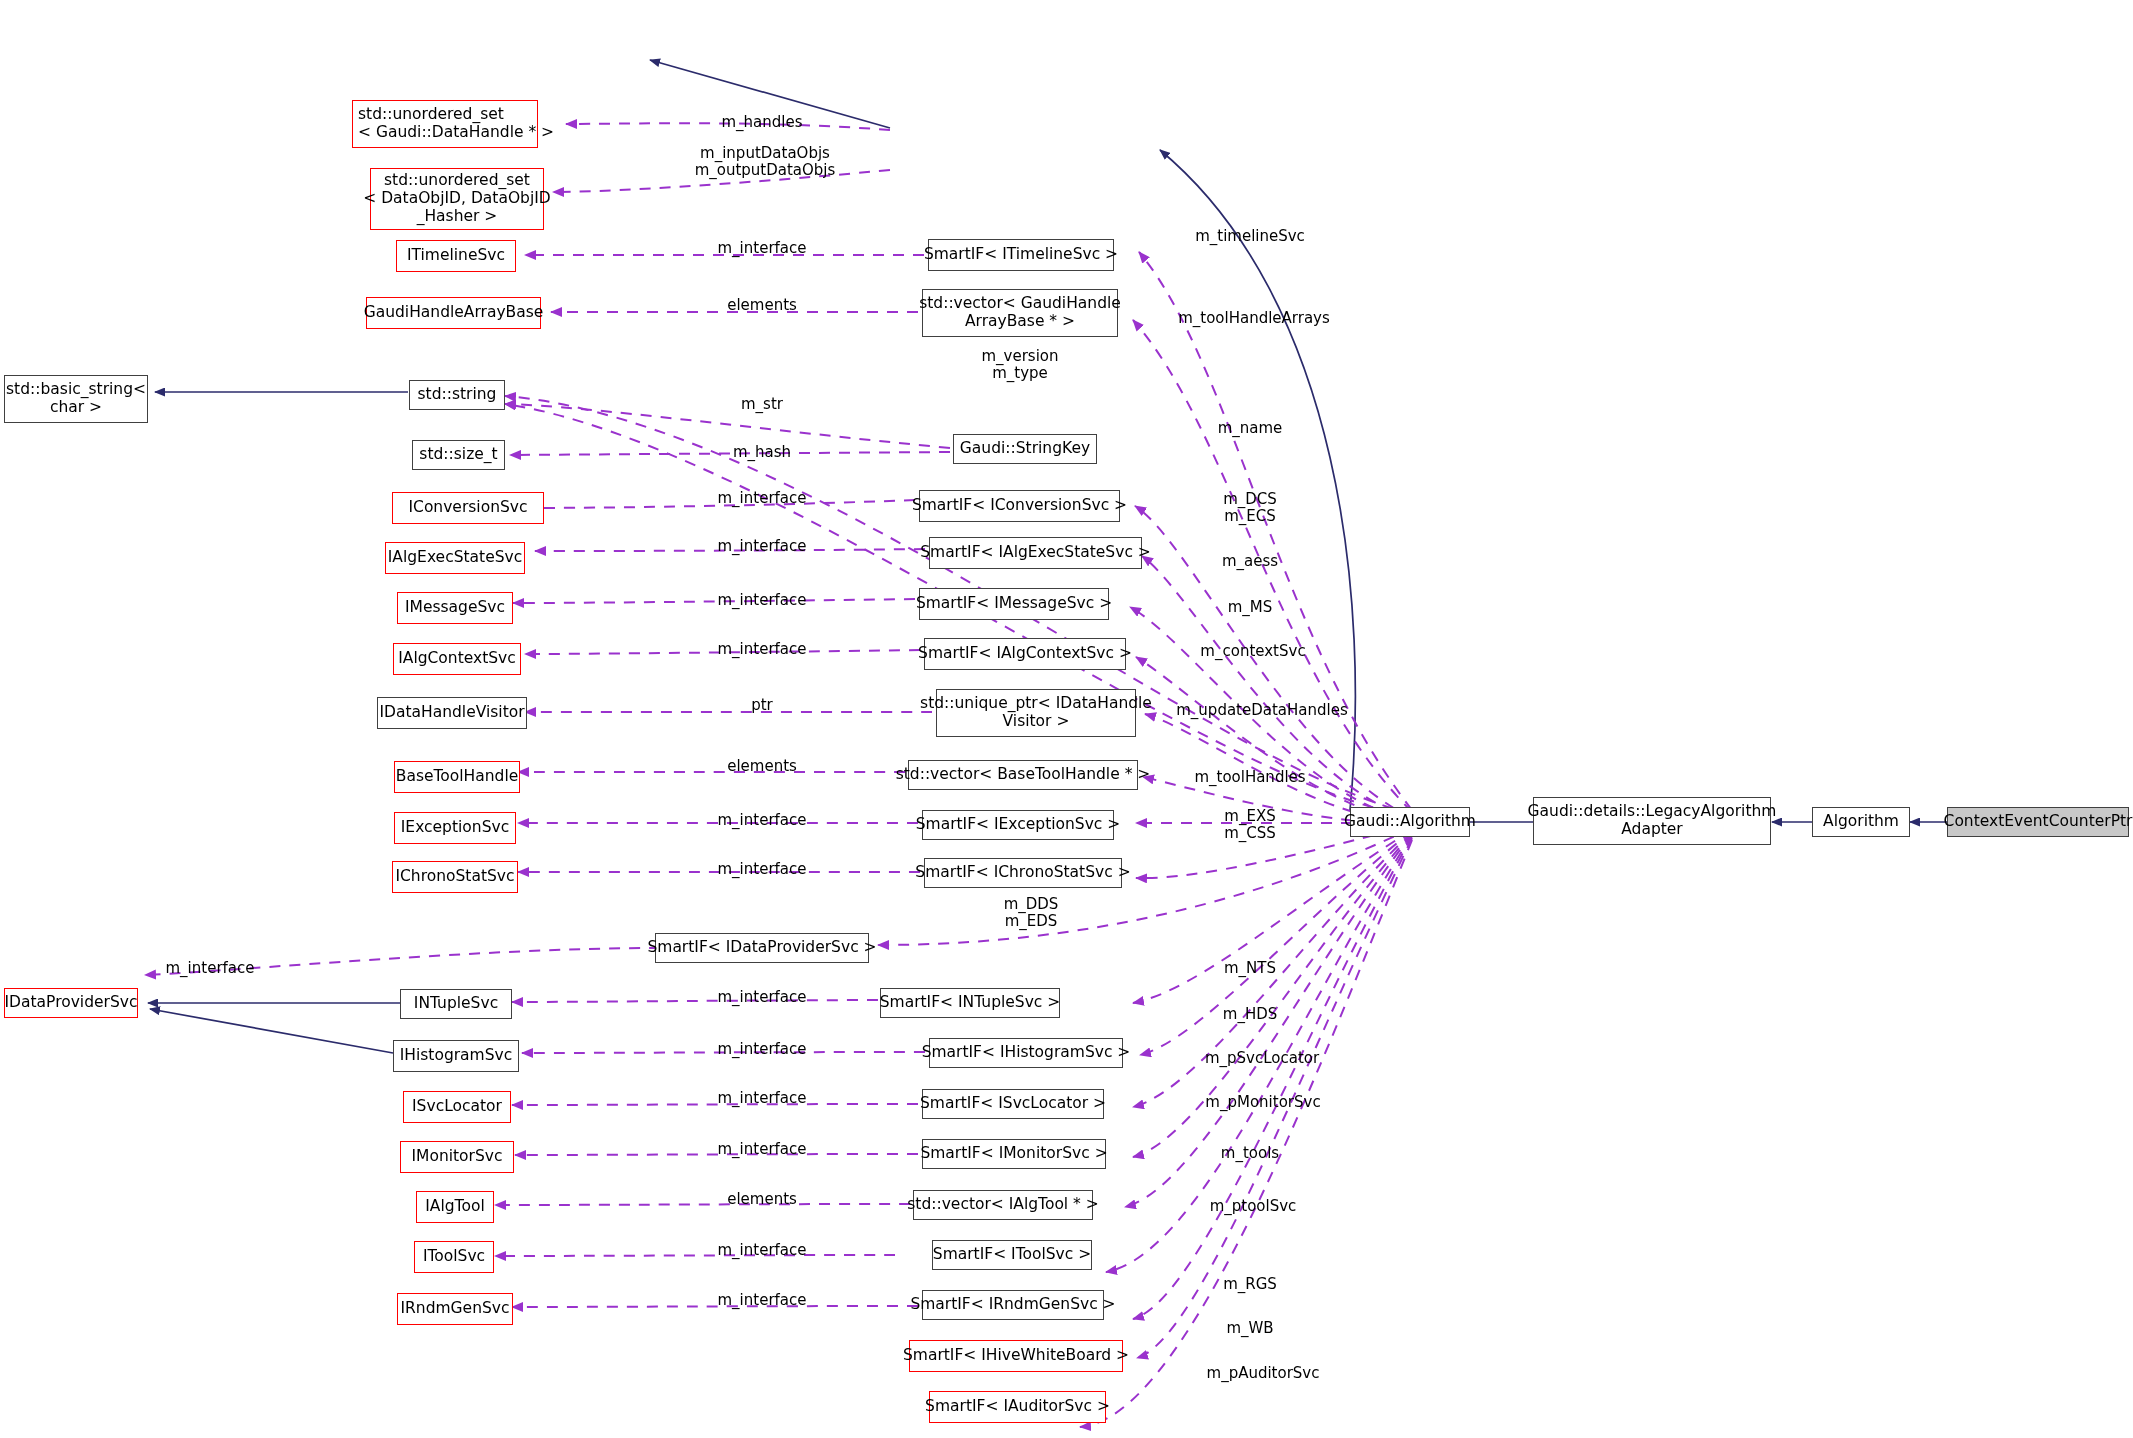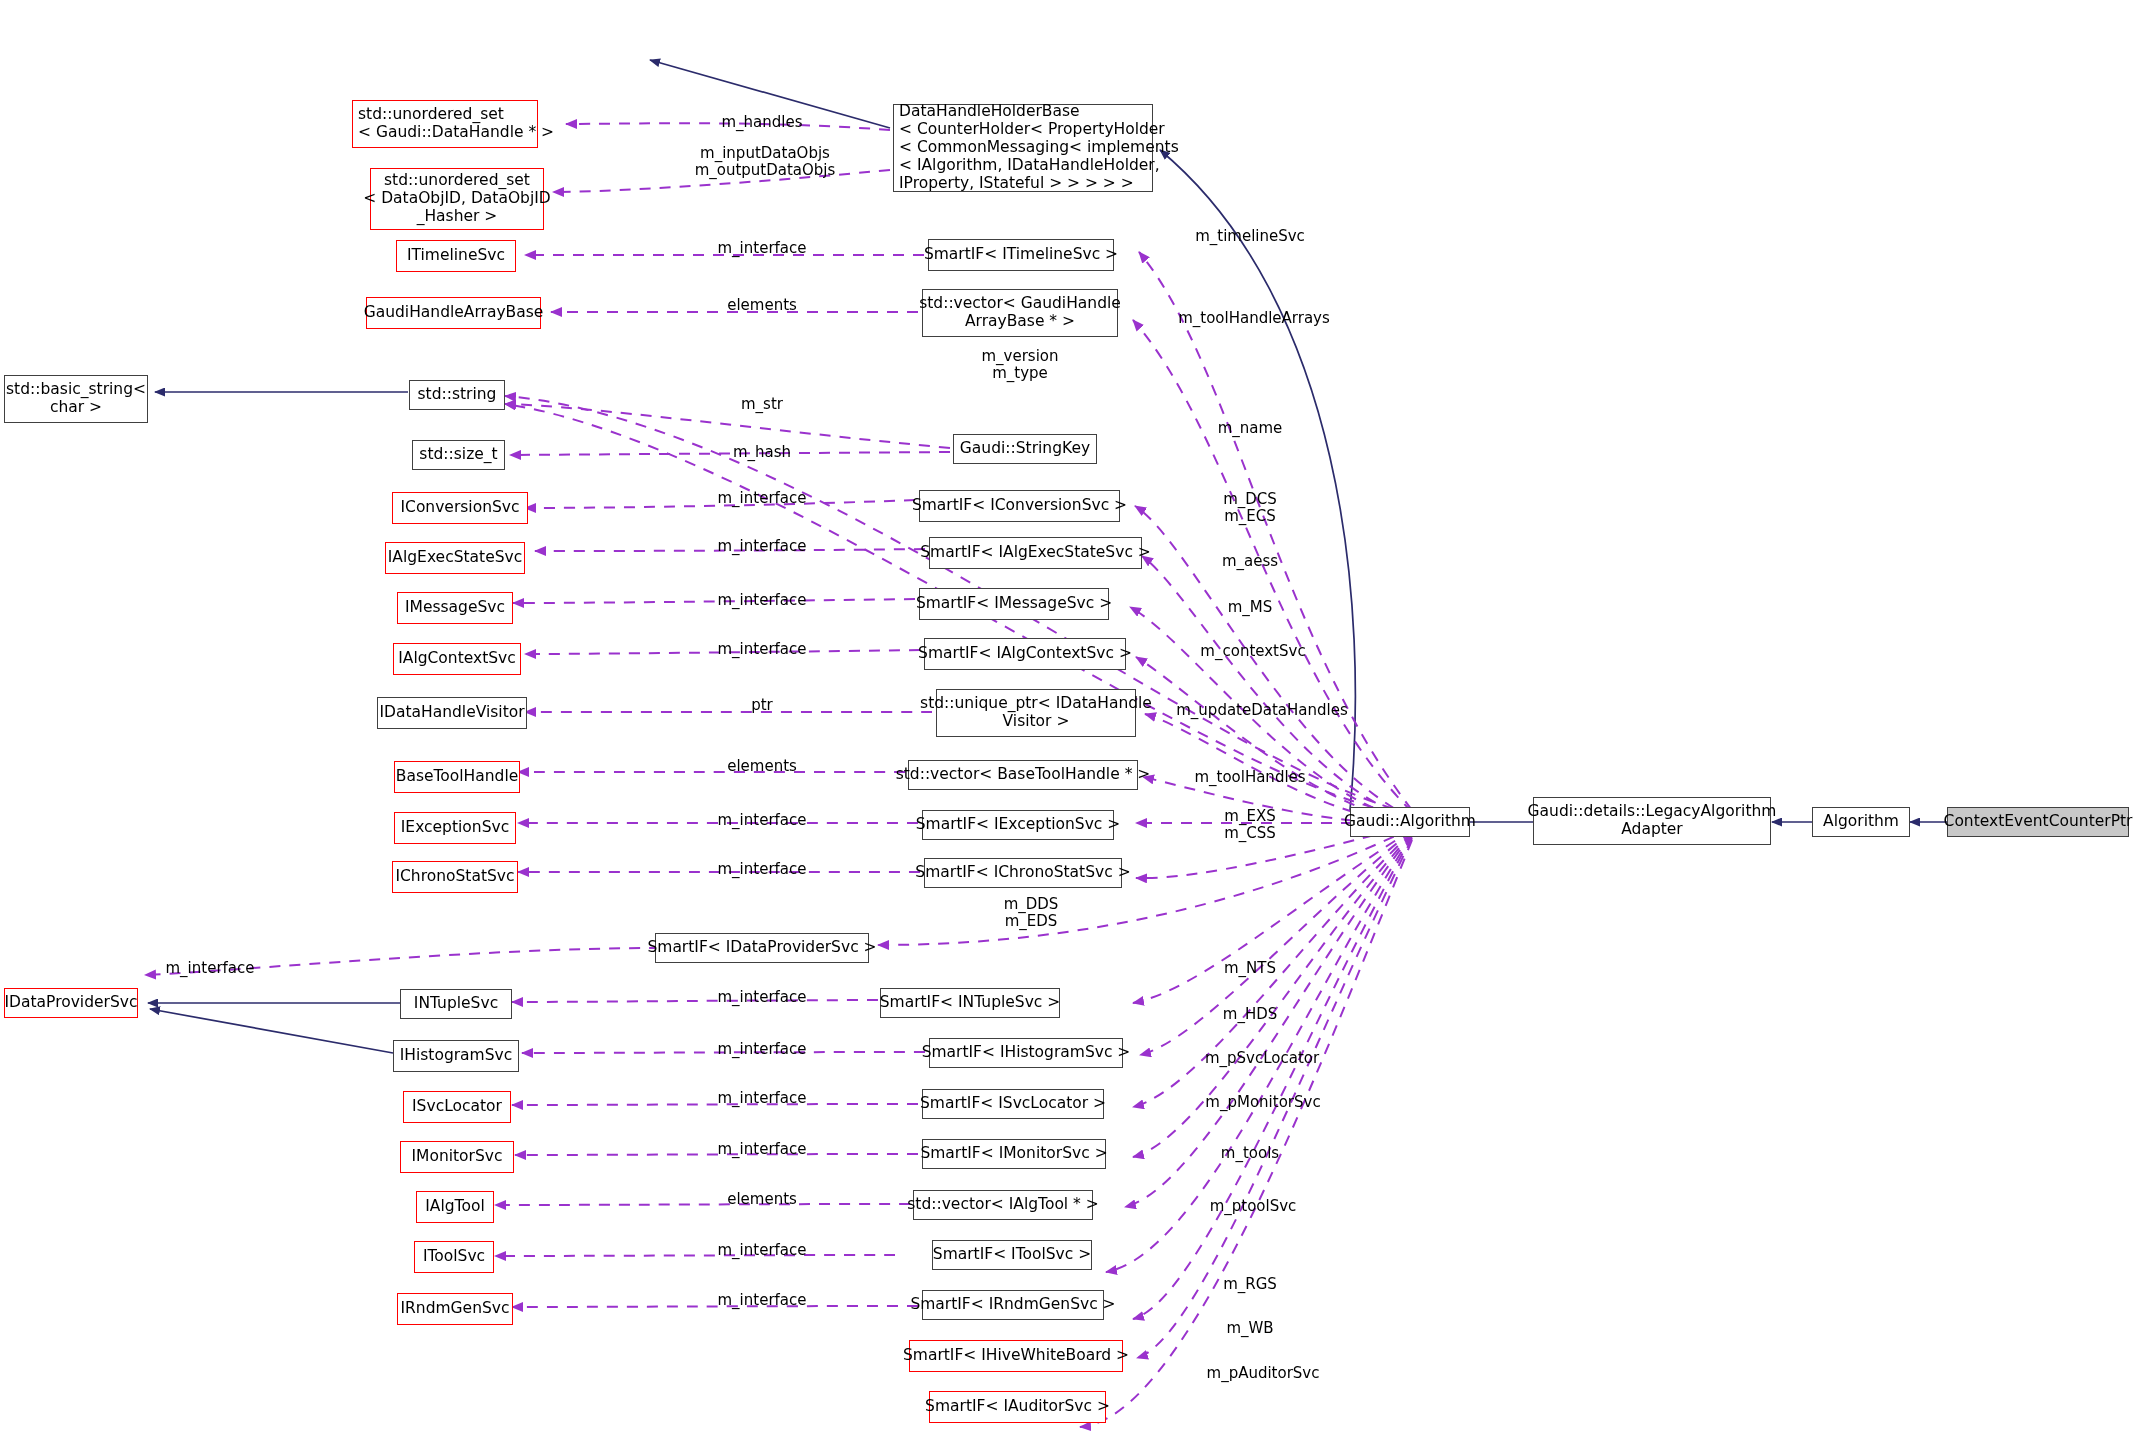--- a/index.html
+++ b/index.html
@@ -194,45 +194,40 @@
   </svg>
 
 
   <div class="node red" style="left:352px; top:100px; width:186px; height:48px; justify-content:flex-start; text-align:left;">std::unordered_set
 &lt; Gaudi::DataHandle * &gt;</div>
 
   <div class="node red" style="left:370px; top:168px; width:174px; height:62px;">std::unordered_set
 &lt; DataObjID, DataObjID
 _Hasher &gt;</div>
 
-  <div class="node" style="left:893px; top:104px; width:260px; height:88px; justify-content:flex-start; text-align:left;">DataHandleHolderBase
-&lt; CounterHolder&lt; PropertyHolder
-&lt; CommonMessaging&lt; implements
-&lt; IAlgorithm, IDataHandleHolder,
-IProperty, IStateful &gt; &gt; &gt; &gt; &gt;</div>
 
   <div class="node red" style="left:396px; top:240px; width:120px; height:32px;">ITimelineSvc</div>
 
   <div class="node" style="left:928px; top:239px; width:186px; height:32px;">SmartIF&lt; ITimelineSvc &gt;</div>
 
   <div class="node red" style="left:366px; top:297px; width:175px; height:32px;">GaudiHandleArrayBase</div>
 
   <div class="node" style="left:922px; top:289px; width:196px; height:48px;">std::vector&lt; GaudiHandle
 ArrayBase * &gt;</div>
 
   <div class="node" style="left:4px; top:375px; width:144px; height:48px;">std::basic_string&lt;
 char &gt;</div>
 
   <div class="node" style="left:409px; top:380px; width:96px; height:30px;">std::string</div>
 
   <div class="node" style="left:412px; top:440px; width:93px; height:30px;">std::size_t</div>
 
   <div class="node" style="left:953px; top:434px; width:144px; height:30px;">Gaudi::StringKey</div>
 
-  <div class="node red" style="left:392px; top:492px; width:136px; height:32px;">IConversionSvc</div>
+  <div class="node red" style="left:392px; top:492px; width:152px; height:32px;">IConversionSvc</div>
 
   <div class="node" style="left:919px; top:490px; width:201px; height:32px;">SmartIF&lt; IConversionSvc &gt;</div>
 
   <div class="node red" style="left:385px; top:542px; width:140px; height:32px;">IAlgExecStateSvc</div>
 
   <div class="node" style="left:929px; top:537px; width:213px; height:32px;">SmartIF&lt; IAlgExecStateSvc &gt;</div>
 
   <div class="node red" style="left:397px; top:592px; width:116px; height:32px;">IMessageSvc</div>
 
   <div class="node" style="left:919px; top:588px; width:190px; height:32px;">SmartIF&lt; IMessageSvc &gt;</div>

